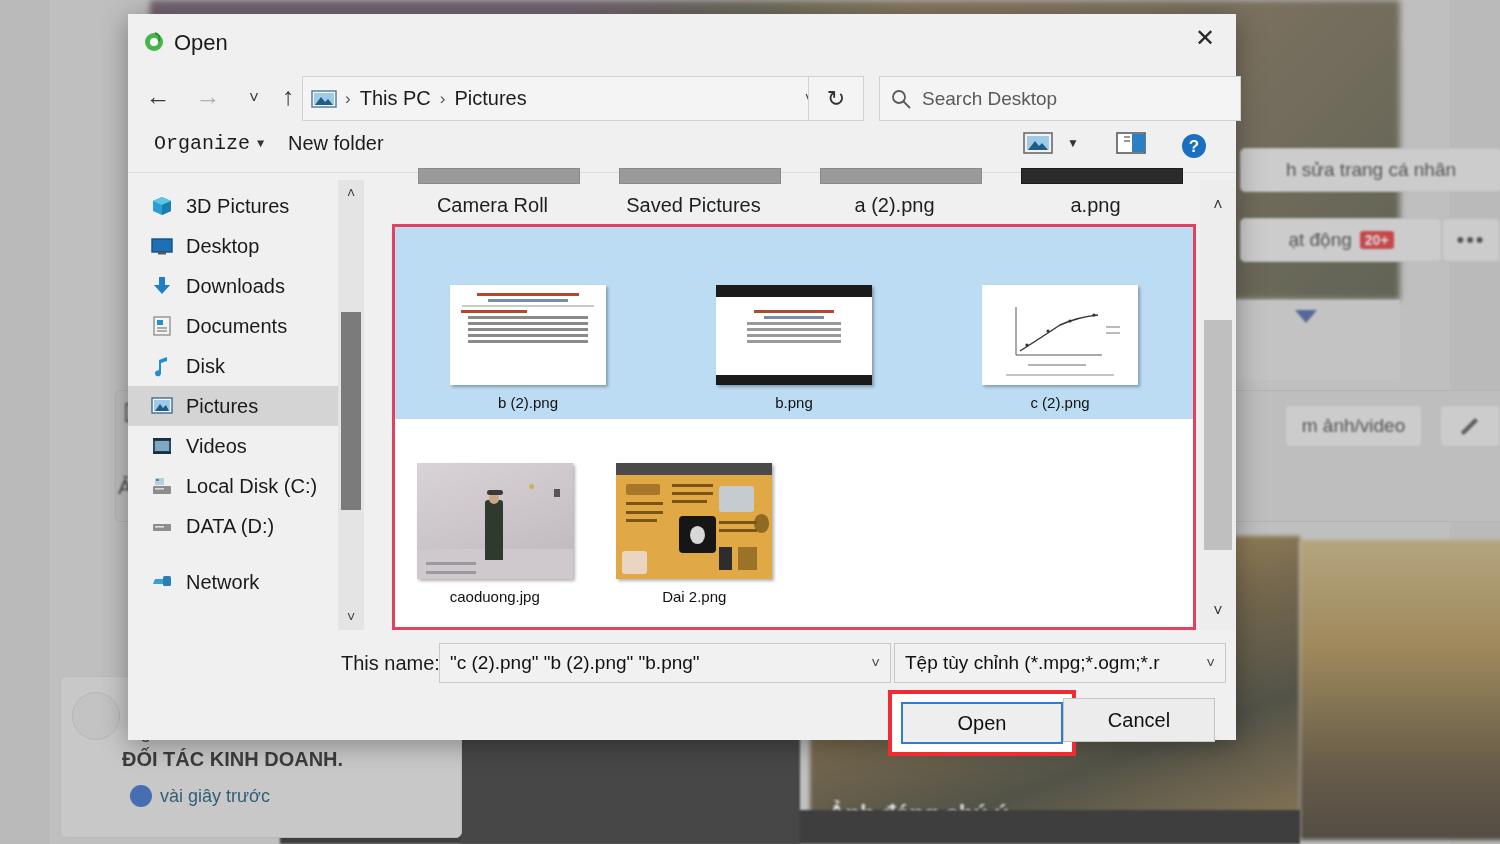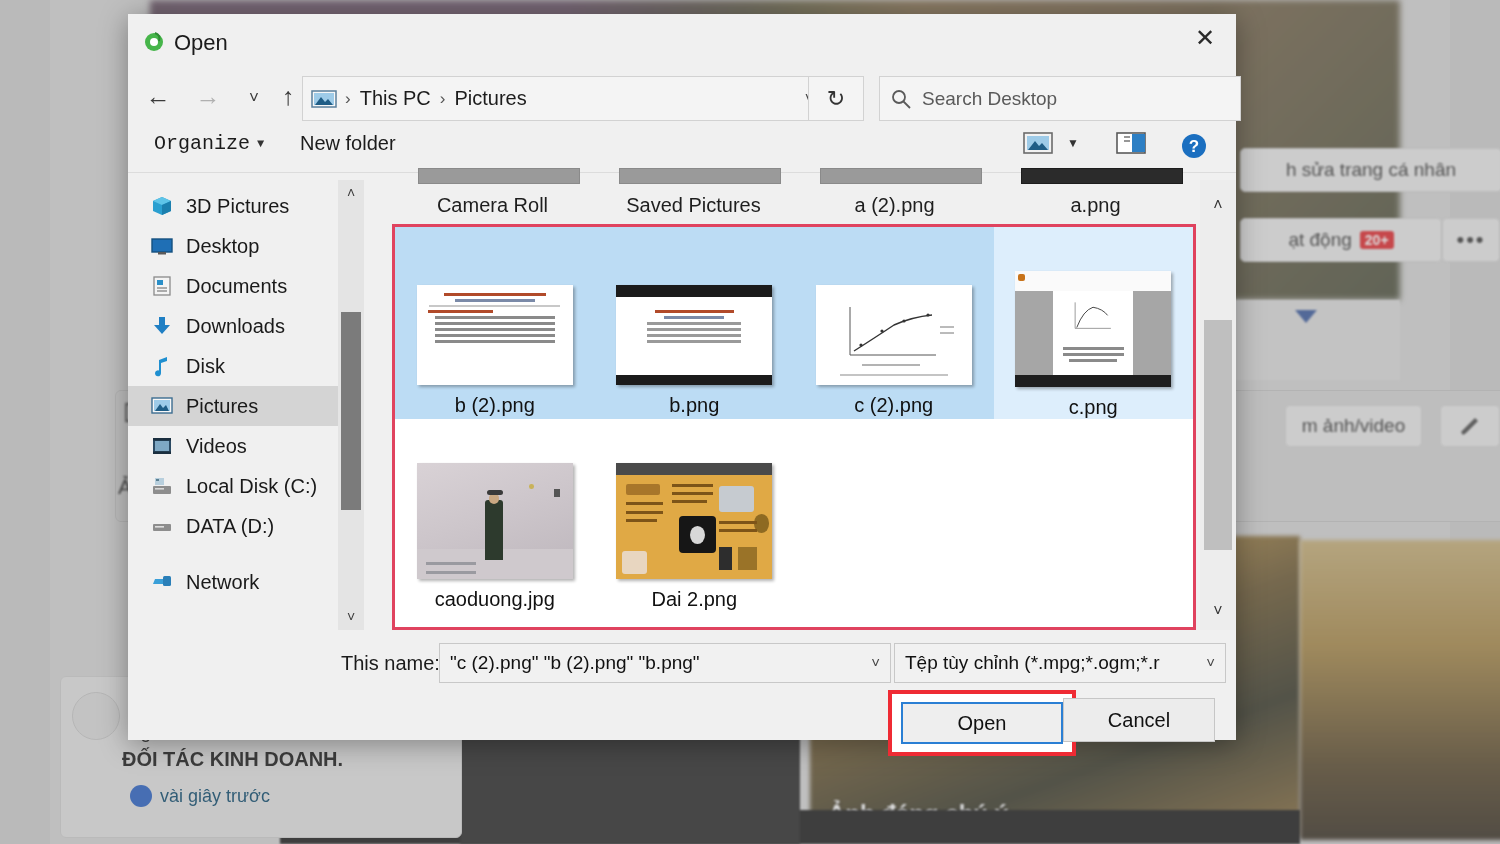--- a/index.html
+++ b/index.html
@@ -117,21 +117,21 @@
   .filelist{position:absolute;left:0;top:44px;right:40px;bottom:0;background:#ffffff;
     border:3px solid #e0435f;overflow:hidden;}
   .fl-row{display:flex;height:192px;}
   .fl-cell{flex:1;position:relative;display:flex;flex-direction:column;align-items:center;
     justify-content:flex-start;cursor:pointer;padding-top:4px;}
   .fl-cell.sel{background:#bcdcf4;}
   .fl-cell.sel-lite{background:#ddeefc;}
   .thumb{width:156px;height:100px;margin-top:54px;box-shadow:2px 2px 3px rgba(0,0,0,.3);
     position:relative;overflow:hidden;background:#fff;}
   .thumb.tall{height:116px;margin-top:40px;}
-  .fl-name{margin-top:9px;font-size:20px;color:#111;}
+  .fl-name{margin-top:9px;font-size:15px;color:#111;}
 
   .fa-scroll{position:absolute;right:0;top:0;width:36px;bottom:0;background:#ededed;}
   .fa-up,.fa-dn{position:absolute;left:0;width:36px;height:30px;display:flex;align-items:center;
     justify-content:center;font-size:16px;color:#333;cursor:pointer;}
   .fa-up{top:10px;} .fa-dn{bottom:4px;}
   .fa-thumb{position:absolute;left:4px;width:28px;background:#bfbfbf;cursor:pointer;}
 
   .footer{position:absolute;left:0;right:0;bottom:0;height:110px;}
   .fn-label{position:absolute;left:213px;top:22px;font-size:20px;color:#1b1b1b;}
   .fn-input{position:absolute;left:311px;top:13px;width:430px;height:38px;background:#f1f1f1;
@@ -254,21 +254,21 @@
       </svg>
       <span class="search-ph">Search Desktop</span>
     </div>
   </div>
 
   <div class="toolbar">
     <div class="tb-item" style="left:26px;font-family:Liberation Mono, monospace;">
       <span>Organize</span>
       <span class="tb-caret">▼</span>
     </div>
-    <div class="tb-item" style="left:172px;">
+    <div class="tb-item" style="left:160px;">
       <span>New folder</span>
     </div>
 
     <div class="tb-right" style="left:895px;">
       <svg width="30" height="24" viewBox="0 0 30 24">
         <rect x="1" y="2" width="28" height="20" fill="#f2f2f2" stroke="#6b6b6b" stroke-width="1.6"></rect>
         <rect x="4" y="5" width="22" height="14" fill="#9ecbe8"></rect>
         <path d="M5 19 L12 10 L16 15 L19 12 L25 19 Z" fill="#1f5d86"></path>
       </svg>
       <span class="tb-caret" style="margin-left:14px;">▼</span>
@@ -310,36 +310,36 @@
             <rect x="1" y="4" width="20" height="13" fill="#1f6fb5" stroke="#15507f" stroke-width="1.4"></rect>
             <rect x="7" y="17" width="8" height="2.5" fill="#5a5a5a"></rect>
           </svg>
           </span>
         <span>Desktop</span>
       </div>
 
       <div class="sb-item">
         <span class="ico">
           <svg width="22" height="22" viewBox="0 0 22 22">
+            <path d="M8 2 h6 v8 h5 l-8 9 l-8 -9 h5 z" fill="#1f7fc4"></path>
+          </svg>
+          </span>
+        <span>Downloads</span>
+      </div>
+
+      <div class="sb-item">
+        <span class="ico">
+          <svg width="22" height="22" viewBox="0 0 22 22">
             <rect x="3" y="2" width="16" height="18" fill="#f4f4f4" stroke="#8a8a8a" stroke-width="1.3"></rect>
             <rect x="6" y="5" width="6" height="5" fill="#2a8fc8"></rect>
             <line x1="6" y1="13" x2="16" y2="13" stroke="#7a7a7a" stroke-width="1.2"></line>
             <line x1="6" y1="16" x2="16" y2="16" stroke="#7a7a7a" stroke-width="1.2"></line>
           </svg>
           </span>
         <span>Documents</span>
-      </div>
-
-      <div class="sb-item">
-        <span class="ico">
-          <svg width="22" height="22" viewBox="0 0 22 22">
-            <path d="M8 2 h6 v8 h5 l-8 9 l-8 -9 h5 z" fill="#1f7fc4"></path>
-          </svg>
-          </span>
-        <span>Downloads</span>
       </div>
 
       <div class="sb-item">
         <span class="ico">
           <svg width="22" height="22" viewBox="0 0 22 22">
             <path d="M16 2 L8 5 v10.5 a3 3 0 1 0 2 2.6 V8 l6 -2 z" fill="#1f8fd0"></path>
           </svg>
           </span>
         <span>Disk</span>
       </div>
@@ -478,43 +478,20 @@
                 <circle cx="112" cy="30" r="1.6" fill="#333"></circle>
                 <line x1="124" y1="42" x2="138" y2="42" stroke="#777" stroke-width="1"></line>
                 <line x1="124" y1="48" x2="138" y2="48" stroke="#777" stroke-width="1"></line>
                 <line x1="46" y1="80" x2="104" y2="80" stroke="#9a9a9a" stroke-width="1.5"></line>
                 <line x1="24" y1="90" x2="132" y2="90" stroke="#b0b0b0" stroke-width="1.5"></line>
               </svg>
             </div>
             <div class="fl-name">c (2).png</div>
           </div>
 
-          <div class="fl-cell sel-lite">
-            <div class="thumb tall">
-              <div style="position:absolute;inset:0;background:#f2f2f2;"></div>
-              <div style="position:absolute;left:0;top:0;right:0;height:20px;background:#fafafa;border-bottom:1px solid #ccc;"></div>
-              <div style="position:absolute;left:3px;top:3px;width:7px;height:7px;background:#c8731a;border-radius:2px;"></div>
-              <div style="position:absolute;left:0;top:20px;width:38px;bottom:12px;background:#a6a6a6;"></div>
-              <div style="position:absolute;right:0;top:20px;width:38px;bottom:12px;background:#a6a6a6;"></div>
-              <div style="position:absolute;left:38px;top:20px;right:38px;bottom:12px;background:#fff;">
-                <svg viewBox="0 0 80 60" style="width:100%;height:58%;">
-                  <path d="M20 45 Q28 24 40 20 Q52 22 58 30" stroke="#444" stroke-width="1.2" fill="none"></path>
-                  <line x1="18" y1="14" x2="18" y2="46" stroke="#666" stroke-width="0.8"></line>
-                  <line x1="18" y1="46" x2="62" y2="46" stroke="#666" stroke-width="0.8"></line>
-                </svg>
-                <div style="padding:0 6px;">
-                  <div class="dl" style="width:90%;background:#8a8a8a;"></div>
-                  <div class="dl" style="width:90%;background:#8a8a8a;"></div>
-                  <div class="dl" style="width:70%;background:#8a8a8a;"></div>
-                </div>
-              </div>
-              <div style="position:absolute;left:0;bottom:0;right:0;height:12px;background:#1e1e1e;"></div>
-            </div>
-            <div class="fl-name">c.png</div>
-          </div>
         </div>
 
         <div class="fl-row">
 
           <div class="fl-cell">
             <div class="thumb tall">
               <div style="position:absolute;inset:0;background:linear-gradient(160deg,#d9d2d6 0%,#cdc6cb 45%,#bdb6bc 100%);"></div>
               <div style="position:absolute;left:0;bottom:0;right:0;height:26%;background:#cfc9cd;"></div>
               <div style="position:absolute;left:44%;top:32%;width:11%;height:52%;background:#2d3a2d;border-radius:3px 3px 0 0;"></div>
               <div style="position:absolute;left:46%;top:26%;width:7%;height:9%;background:#caa882;border-radius:50%;"></div>

